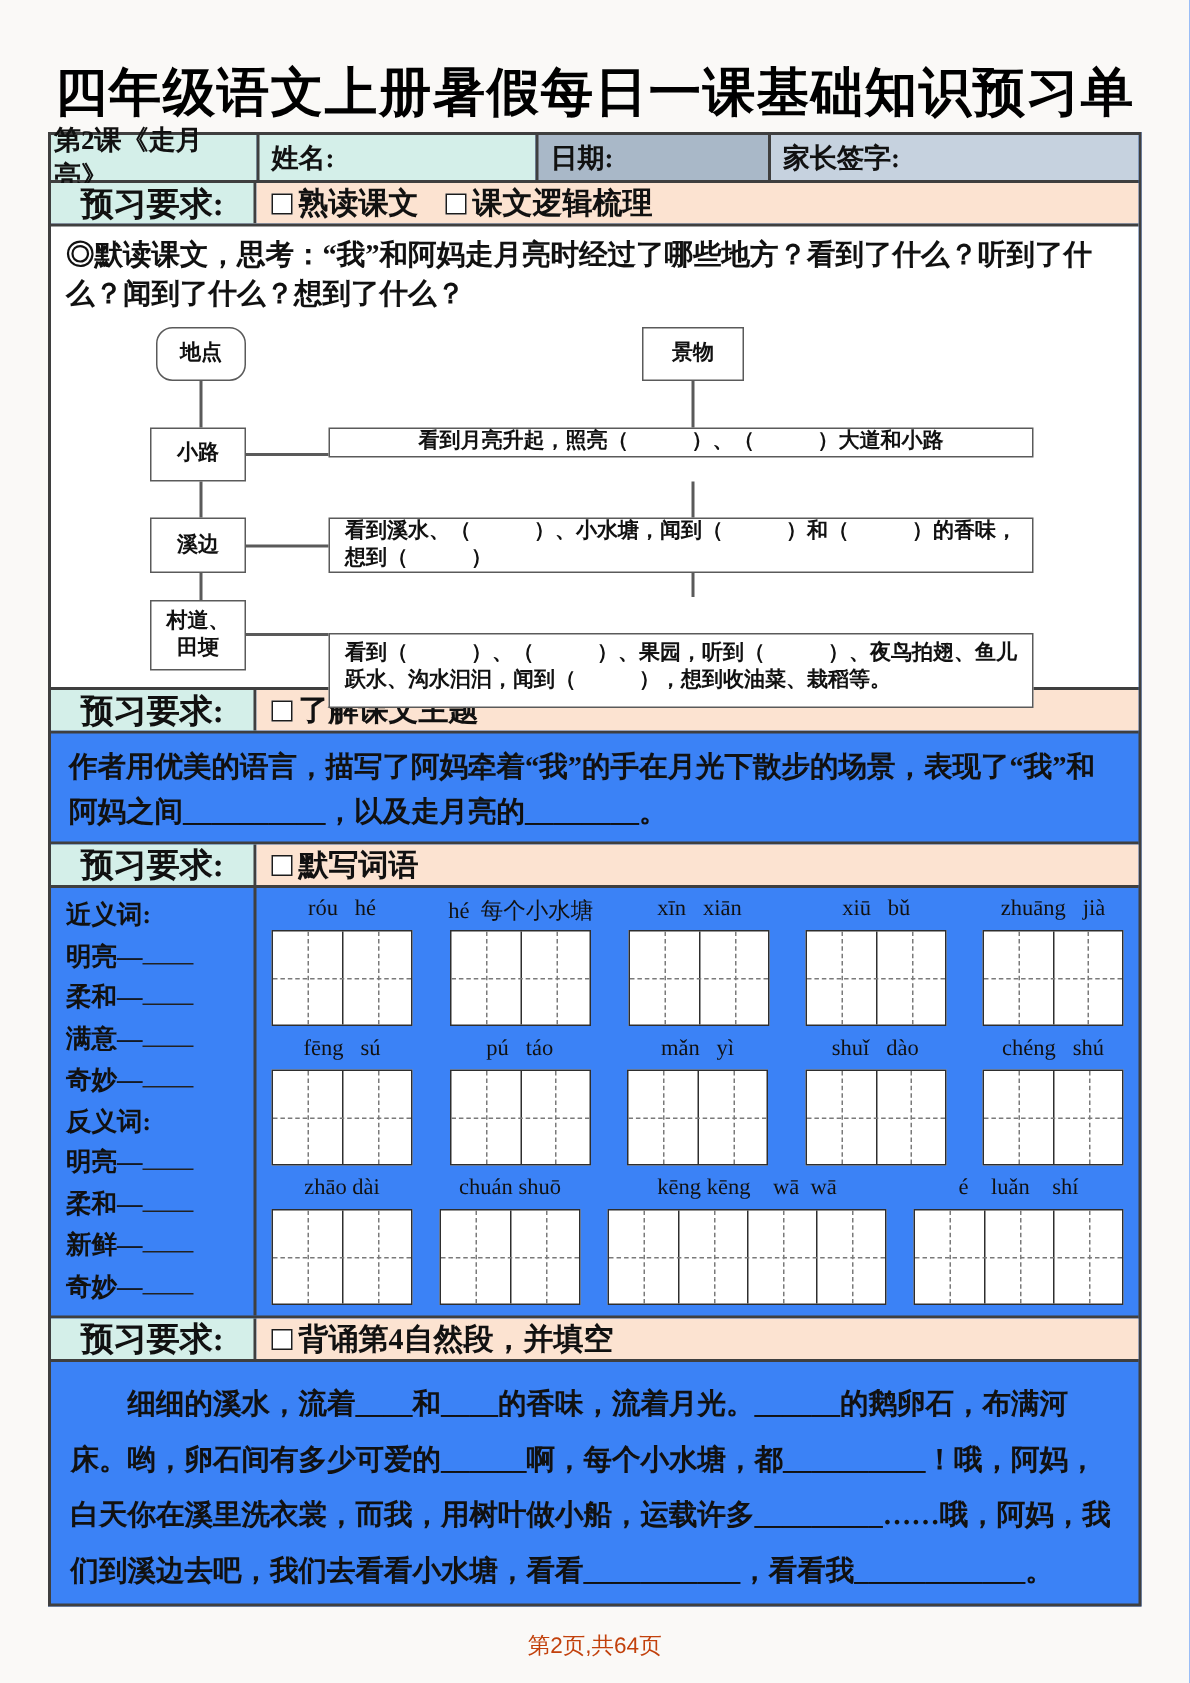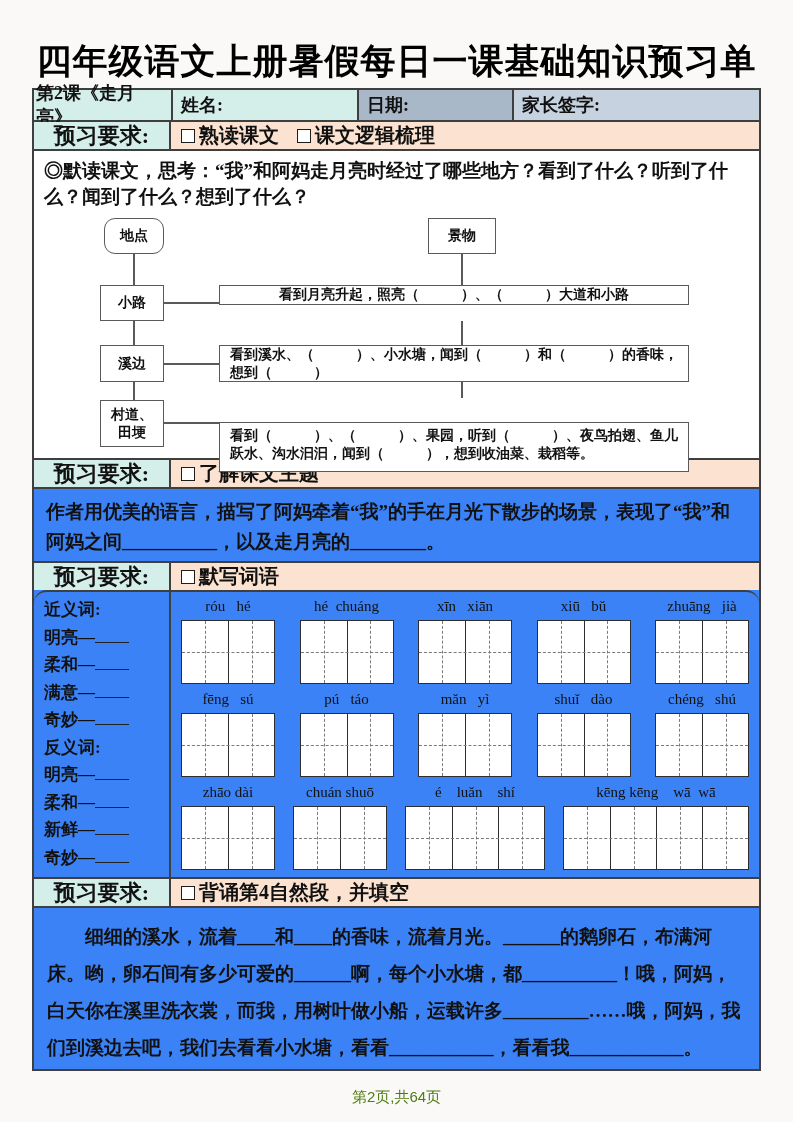--- a/index.html
+++ b/index.html
@@ -45,21 +45,21 @@
           font-size:14px; font-weight:bold; line-height:1.25; text-align:center; }
   .dbox.content { justify-content:flex-start; text-align:left; padding:2px 10px; }
   .dbox.content.centered { justify-content:center; text-align:center; }
   .vline { position:absolute; width:2px; background:#5a5a5a; }
   .hline { position:absolute; height:2px; background:#5a5a5a; }
 
   
   .theme { height:74px; padding:8px 12px; font-size:19px; font-weight:bold; line-height:30px; }
 
   
-  .words { display:flex; height:287px;border-radius:13px; }
+  .words { display:flex; height:287px; }
   .w-side { width:137px; border-right:2px solid #3f3f3f; padding:4px 0 0 10px;
             font-size:17px; font-weight:bold; line-height:27.5px; }
   .w-side .blank { display:inline-block; width:34px; border-bottom:1.5px solid #222;
                    height:16px; }
   .w-main { flex:1; padding:6px 10px 0 10px; }
   .wrow { display:flex; justify-content:space-between; margin-bottom:7px; }
   .wunit { display:flex; flex-direction:column; align-items:center; }
   .pinyin { font-size:15px; height:22px; white-space:pre; }
   .wgrid { display:flex; border:1.6px solid #2e2e2e; position:relative; background:#fff; }
   .wgrid::after { content:""; position:absolute; left:0; right:0; top:50%;
@@ -68,21 +68,21 @@
   .wcell:first-child { border-left:none; }
   .wcell::before { content:""; position:absolute; left:50%; top:0; bottom:0;
                    border-left:1px dashed #7a7a7a; }
 
   
   .passage { height:163px; padding:10px 13px 0 13px; font-size:19px; font-weight:bold;
              line-height:37px; }
   .passage p { text-indent:2em; }
 
   .footer { position:absolute; left:0; top:1088px; width:100%; text-align:center;
-            font-size:15px; font-family:"Liberation Sans", sans-serif; color:#4d7c0f; }
+            font-size:15px; font-family:"Liberation Sans", sans-serif; color:#c2410c; }
 </style>
 </head>
 <body>
 
 <div class="page">
 
   <div class="doc-title">四年级语文上册暑假每日一课基础知识预习单</div>
 
   <div class="sheet">
 
@@ -181,21 +181,21 @@
       <div class="w-main">
         <div class="wrow">
           <div class="wunit">
             <div class="pinyin">róu   hé</div>
             <div class="wgrid">
                 <div class="wcell"></div>
                 <div class="wcell"></div>
               </div>
           </div>
           <div class="wunit">
-            <div class="pinyin">hé  chuáng</div>
+            <div class="pinyin">hé  每个小水塘</div>
             <div class="wgrid">
                 <div class="wcell"></div>
                 <div class="wcell"></div>
               </div>
           </div>
           <div class="wunit">
             <div class="pinyin">xīn   xiān</div>
             <div class="wgrid">
                 <div class="wcell"></div>
                 <div class="wcell"></div>
@@ -262,31 +262,31 @@
               </div>
           </div>
           <div class="wunit">
             <div class="pinyin">chuán shuō</div>
             <div class="wgrid">
                 <div class="wcell"></div>
                 <div class="wcell"></div>
               </div>
           </div>
           <div class="wunit">
+            <div class="pinyin">kēng kēng    wā  wā</div>
+            <div class="wgrid">
+                <div class="wcell"></div>
+                <div class="wcell"></div>
+                <div class="wcell"></div>
+                <div class="wcell"></div>
+              </div>
+          </div>
+          <div class="wunit">
             <div class="pinyin">é    luǎn    shí</div>
             <div class="wgrid">
-                <div class="wcell"></div>
-                <div class="wcell"></div>
-                <div class="wcell"></div>
-              </div>
-          </div>
-          <div class="wunit">
-            <div class="pinyin">kēng kēng    wā  wā</div>
-            <div class="wgrid">
-                <div class="wcell"></div>
                 <div class="wcell"></div>
                 <div class="wcell"></div>
                 <div class="wcell"></div>
               </div>
           </div>
         </div>
       </div>
     </div>
 
     <div class="req-row">

